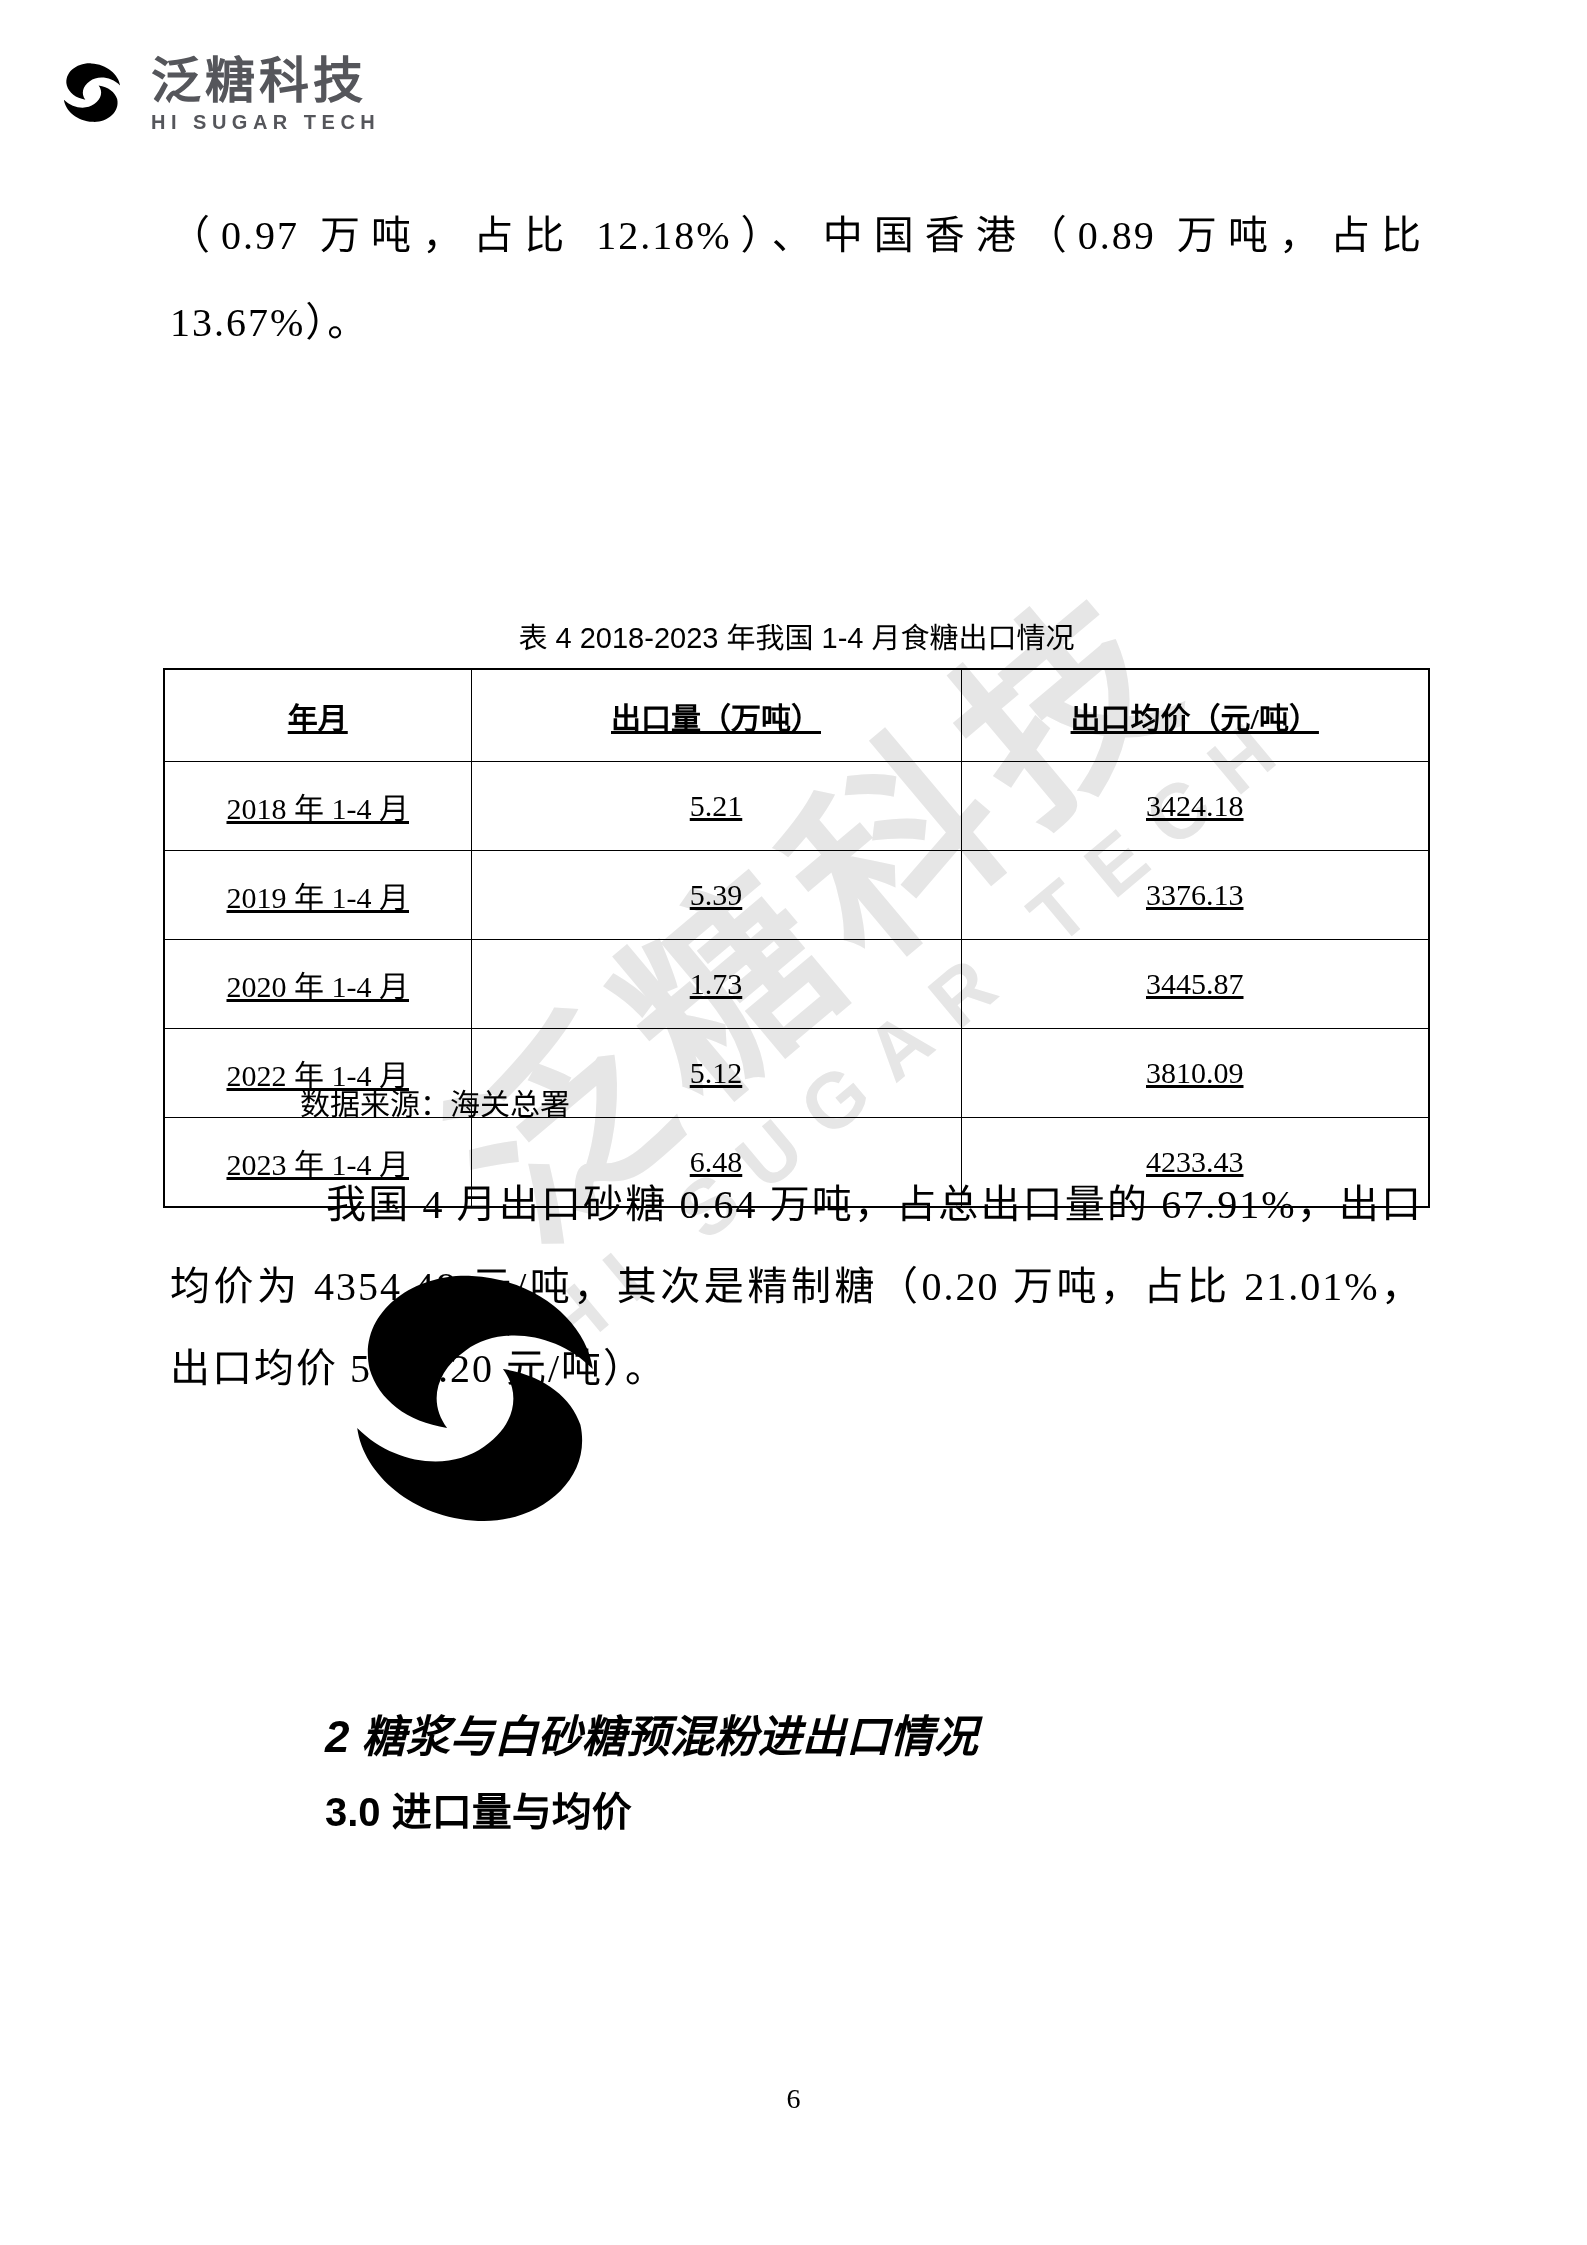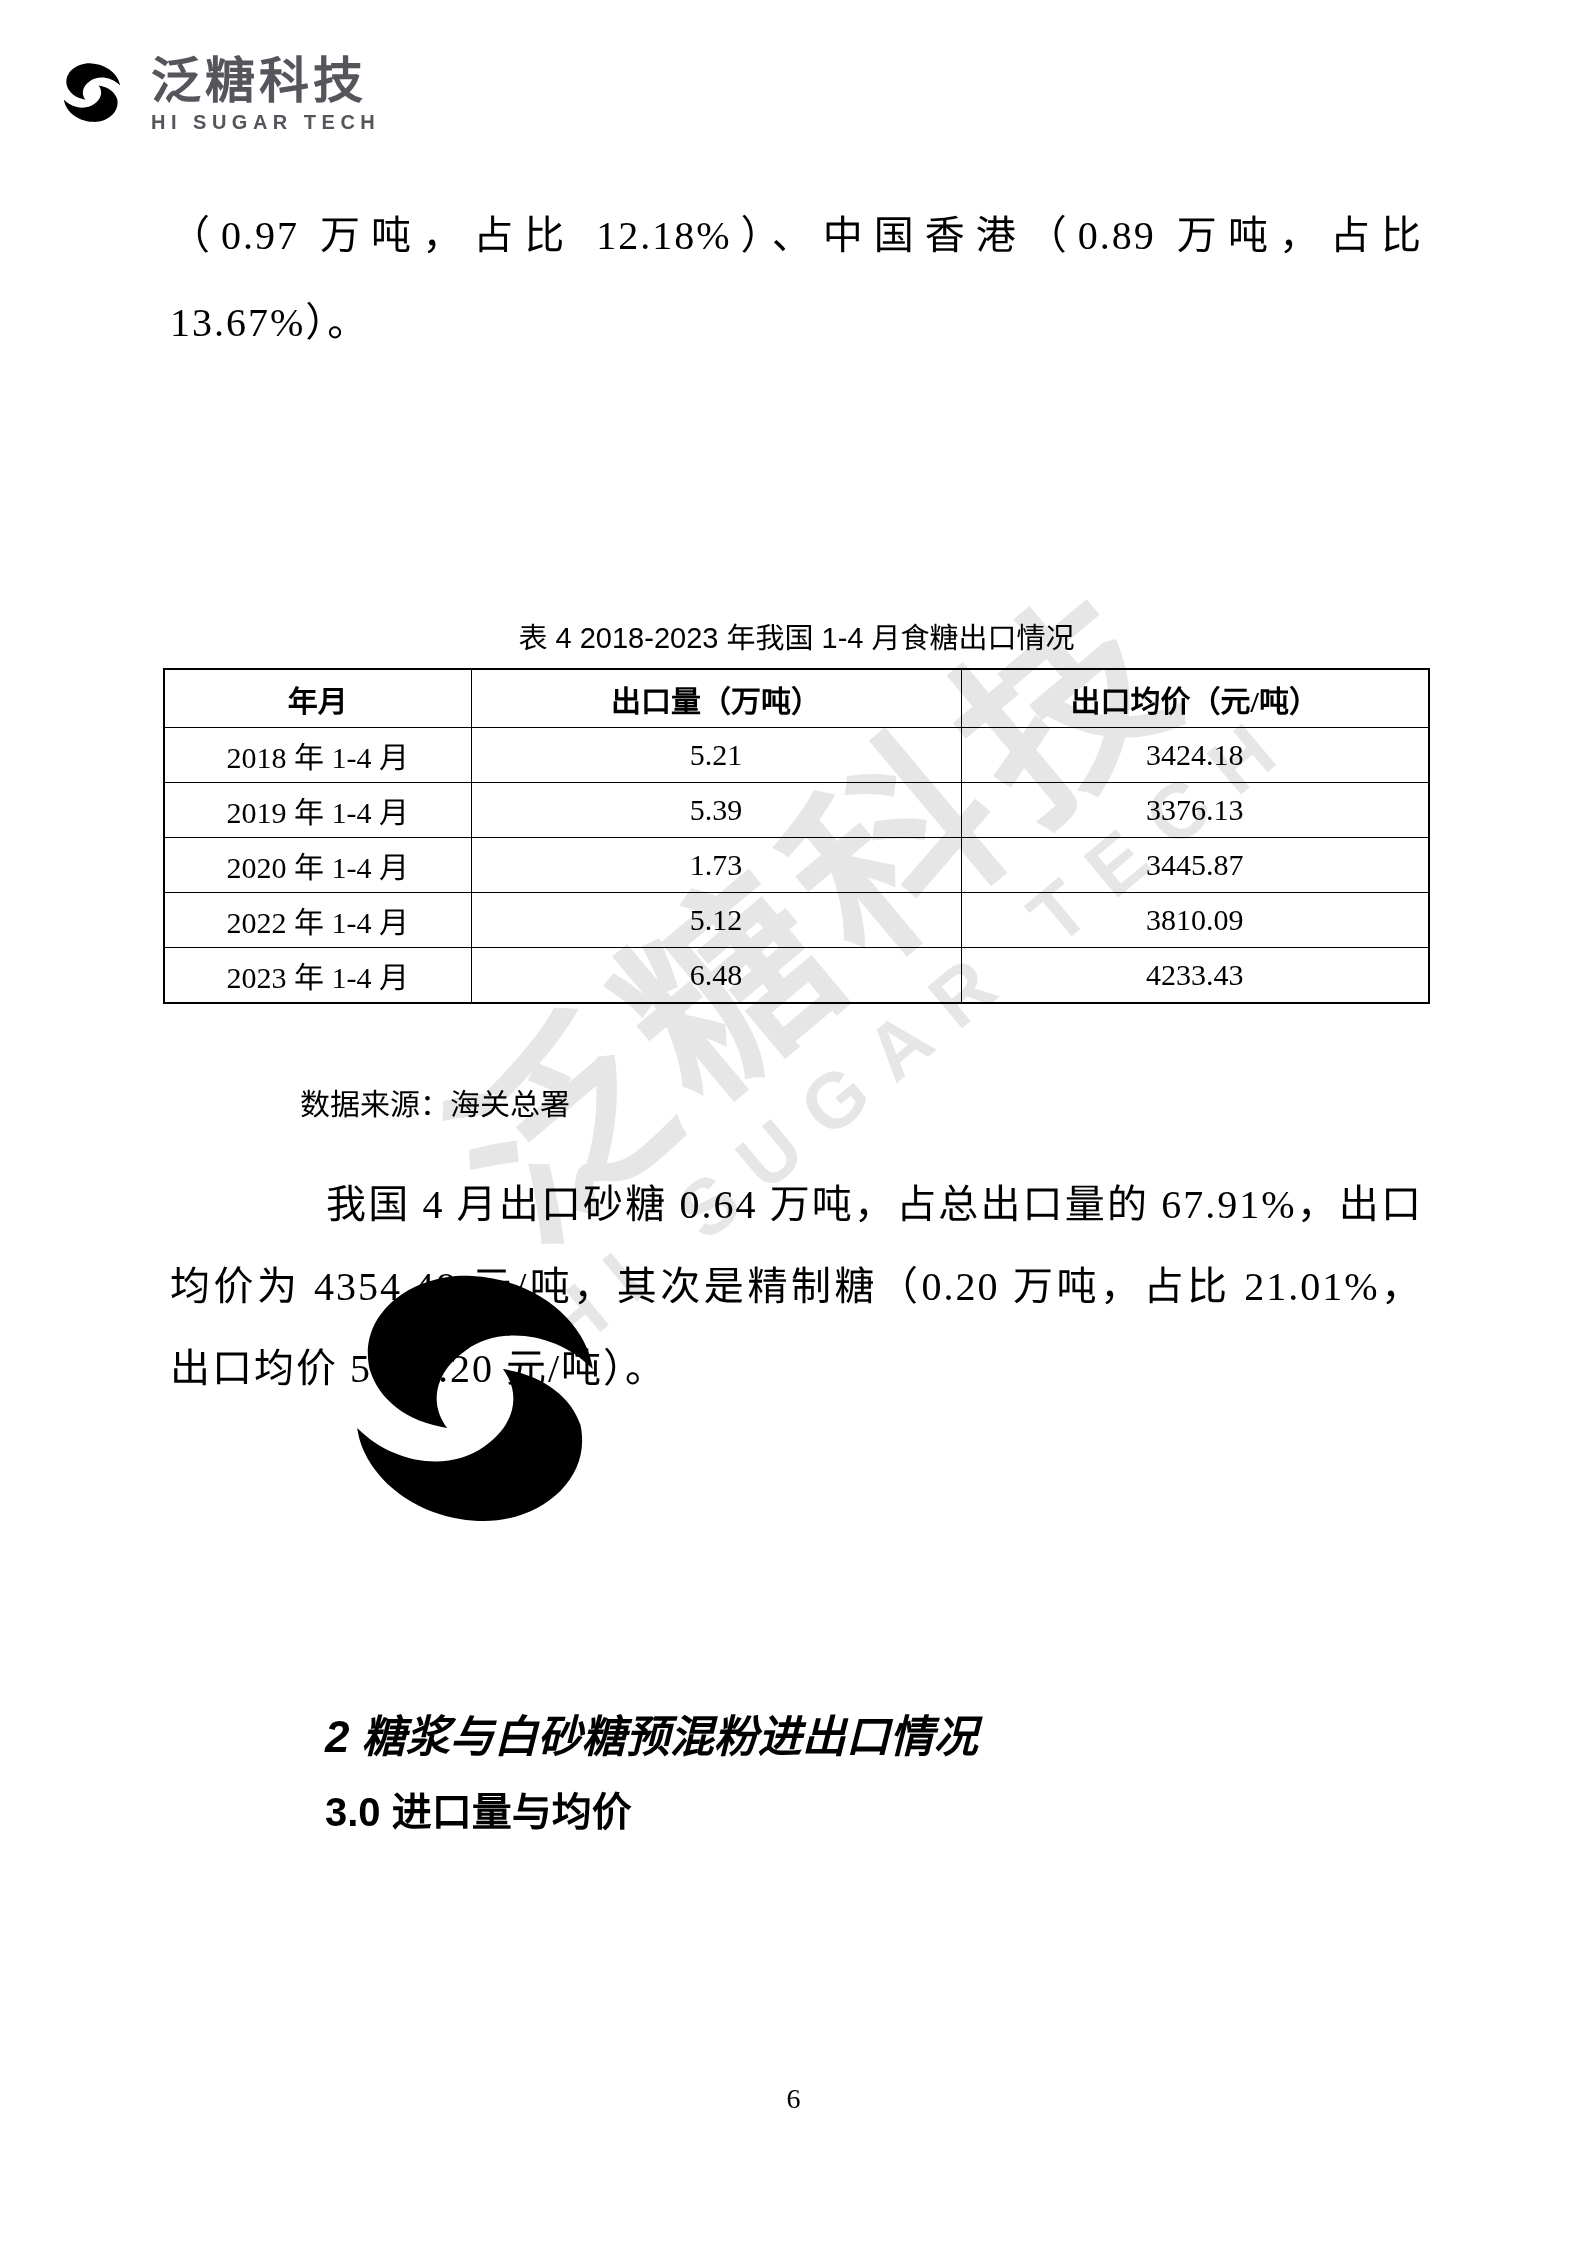--- a/index.html
+++ b/index.html
@@ -48,21 +48,21 @@
   
   .tbl-caption {
     position:absolute; left:170px; top:620px; width:1253px; margin:0; z-index:1;
     font-family:"Liberation Sans","DejaVu Sans",sans-serif; font-size:29px; line-height:36px; text-align:center;
   }
   table.data-table {
     position:absolute; left:163px; top:668px; width:1265px; z-index:1;
     border-collapse:collapse; table-layout:fixed;
     font-size:30px; text-align:center; border:2px solid #000;
   }
-  table.data-table th, table.data-table td { border:1.5px solid #000; padding:0; }
+  table.data-table th, table.data-table td { border:1.5px solid #000; padding:17px;text-decoration:underline; }
   table.data-table th { height:57px; font-weight:bold; }
   table.data-table td { height:54px; font-weight:normal; }
   .tbl-source { position:absolute; left:300px; top:1085px; margin:0; font-size:30px; line-height:40px; z-index:1; }
   
   .page-num { position:absolute; left:0; top:2083px; width:100%; text-align:center; font-size:28px; z-index:1; }
 </style>
 </head>
 <body>
 
 <svg width="0" height="0" style="position:absolute">

